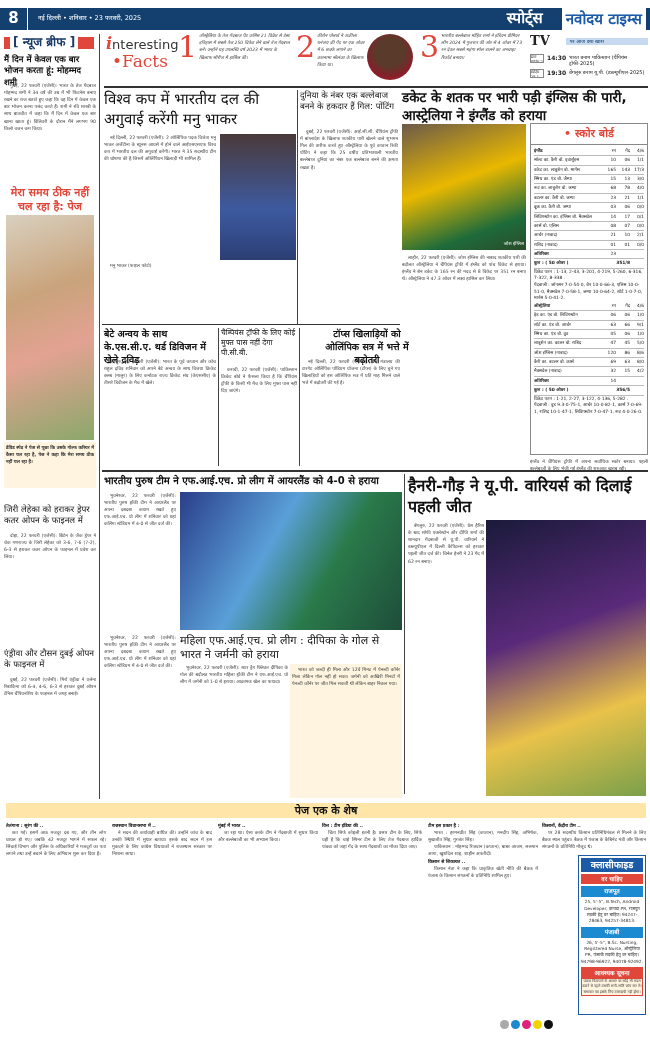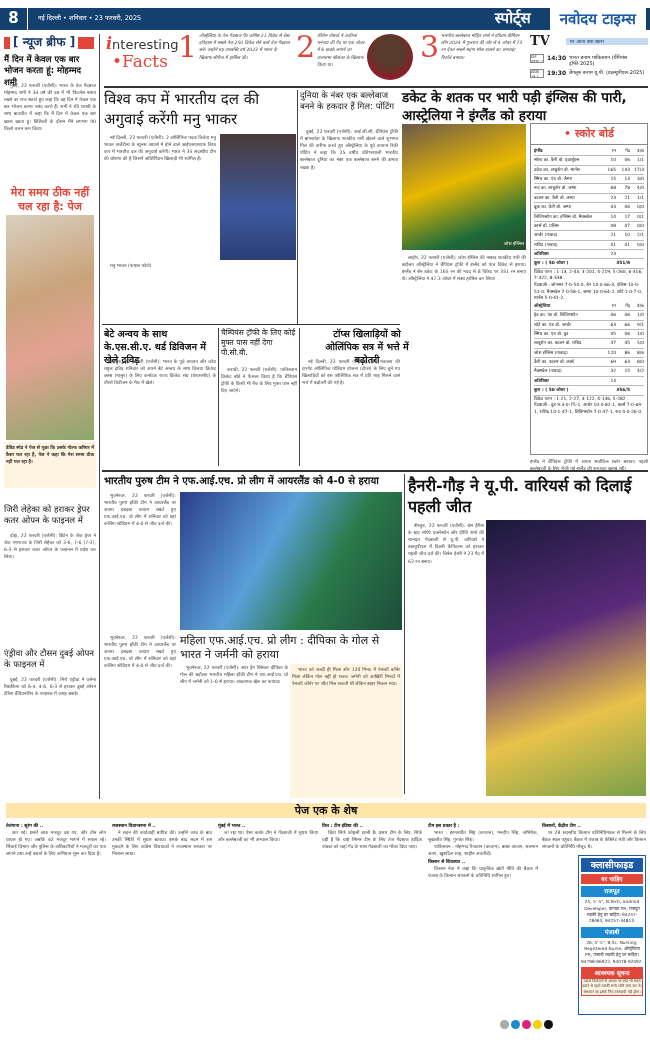--- a/index.html
+++ b/index.html
@@ -3,21 +3,21 @@
 <meta charset="utf-8">
 <style>
 *{box-sizing:border-box;margin:0;padding:0}
 body{width:650px;height:1043px;background:#fff;font-family:"DejaVu Sans",sans-serif;color:#222;position:relative;overflow:hidden;font-size:5px;line-height:1.45}
 .abs{position:absolute}
 .topbar{left:0;top:8px;width:650px;height:22px;background:#14406f;color:#fff;display:flex;align-items:center}
 .pgno{width:28px;height:22px;font-size:15px;font-weight:bold;display:flex;align-items:center;justify-content:center;border-right:1px solid #fff}
 .dateline{font-size:6.5px;margin-left:10px}
 .brand{position:absolute;right:4px;top:8px;height:22px;display:flex;align-items:center;gap:19px}
 .brand .sp{font-size:15px;font-weight:bold;color:#fff}
-.brand .nt{background:#fff;color:#1b5aa6;font-size:15px;font-weight:bold;padding:0 10px;line-height:22px}
+.brand .nt{background:#fff;color:#1b5aa6;font-size:15px;font-weight:bold;padding:0 4px;line-height:22px}
 .nbhead{left:4px;top:34px;width:90px;height:17px;display:flex;align-items:center}
 .nbhead .bar{height:12px;background:#e0463a}
 .nbhead .t{font-size:12px;font-weight:bold;color:#1a3a6a;padding:0 3px}
 .h1{font-weight:bold;color:#111;}
 .txt{font-size:4.6px;color:#444;text-align:justify;line-height:1.55;overflow:hidden}
 .txt p{text-indent:6px}
 .vr{background:#444;width:1px}
 .hr{background:#333;height:1px}
 .facts{left:104px;top:32px;width:422px;height:52px}
 .fact-num{font-size:30px;color:#e0463a;font-family:"DejaVu Serif",serif;line-height:1;float:left;margin-right:2px}

